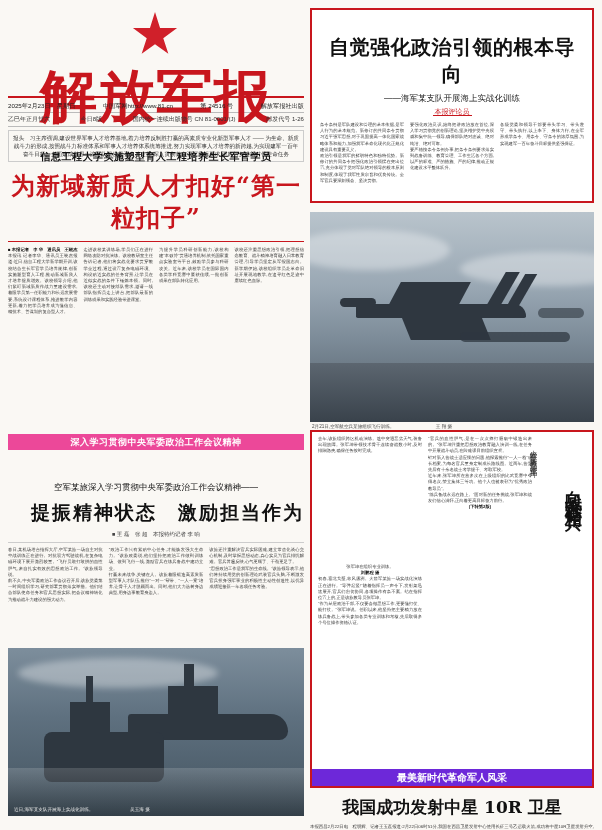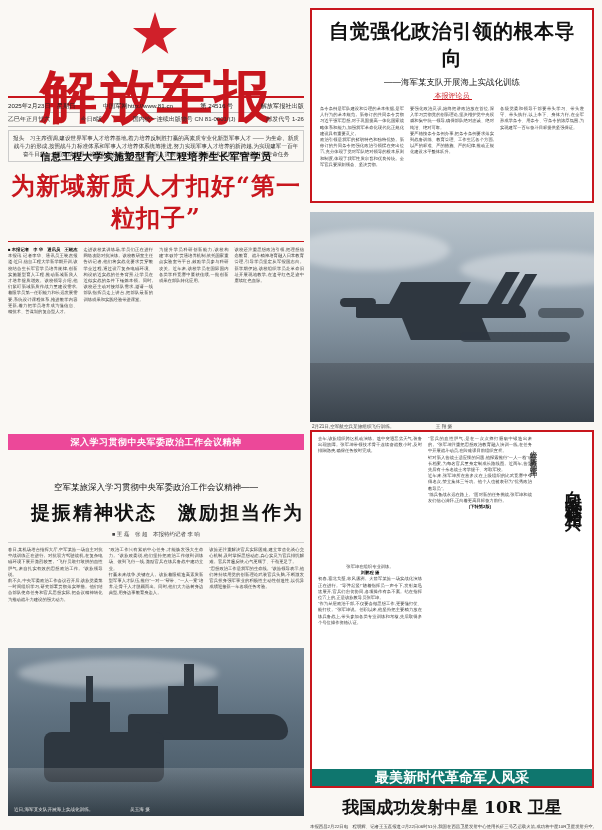--- a/index.html
+++ b/index.html
@@ -40,21 +40,21 @@
   }
   .lead .rule{height:1px;background:#c8161d;margin:7px 0 5px;}
 
   
   .cols{display:flex;gap:6px;}
   .col{flex:1;}
   .tx{font-size:4.3px;line-height:6.2px;color:#3a3a3a;text-align:justify;word-break:break-all;}
   .tx.b{font-weight:bold;color:#111;}
 
   
-  .rbox{position:absolute;left:310px;top:8px;width:284px;height:195px;border:2px solid #c8161d;background:#fff;padding:6px 8px;box-sizing:border-box;}
+  .rbox{position:absolute;left:310px;top:8px;width:284px;height:195px;border:2px solid #c8161d;background:#fff;padding:22px 8px;box-sizing:border-box;}
   .rbox h1{font-family:"DejaVu Serif",serif;font-size:20px;margin:2px 0 0;text-align:center;font-weight:bold;letter-spacing:0.5px;}
   .rbox h2{font-size:8.5px;margin:5px 0 2px;text-align:center;font-weight:normal;color:#222;}
   .rbox .tag{text-align:center;font-size:7px;color:#c8161d;margin:2px 0 5px;}
   .rbox .tag span{border-bottom:1px solid #c8161d;padding:0 2px;}
 
   
   .photo{position:absolute;overflow:hidden;background:#6b7a86;}
   .ph-cap{position:absolute;font-size:4.6px;color:#444;}
 
   
@@ -81,21 +81,21 @@
   .rbox2{position:absolute;left:310px;top:430px;width:284px;height:358px;border:2px solid #c8161d;background:#fff;box-sizing:border-box;padding:5px 6px;}
   .vtitle{
     position:absolute;right:8px;top:44px;width:44px;
     font-family:"DejaVu Serif",serif;font-size:17px;font-weight:bold;line-height:20px;
     writing-mode:vertical-rl;text-orientation:upright;letter-spacing:4px;height:300px;
   }
   .vsub{
     position:absolute;right:54px;top:12px;writing-mode:vertical-rl;text-orientation:upright;
     font-size:7.5px;color:#333;letter-spacing:2px;
   }
-  .redstrip{position:absolute;left:0;right:0;bottom:0;height:17px;background:#0f766e;color:#fff;font-size:14px;font-weight:bold;display:flex;align-items:center;justify-content:center;}
+  .redstrip{position:absolute;left:0;right:0;bottom:0;height:17px;background:#6d28d9;color:#fff;font-size:10px;font-weight:bold;display:flex;align-items:center;justify-content:center;}
 
   
   .bottom{position:absolute;left:310px;top:792px;width:284px;}
   .bottom h3{font-family:"DejaVu Serif",serif;font-size:17px;margin:4px;text-align:center;font-weight:bold;}
   .bottom .bl{font-size:4.4px;line-height:6.2px;color:#3a3a3a;margin-top:5px;text-align:justify;word-break:break-all;}
   .hr-thin{height:1px;background:#ccc;margin:4px 0;}
   .center{text-align:center;}
 </style>
 </head>
 <body>

